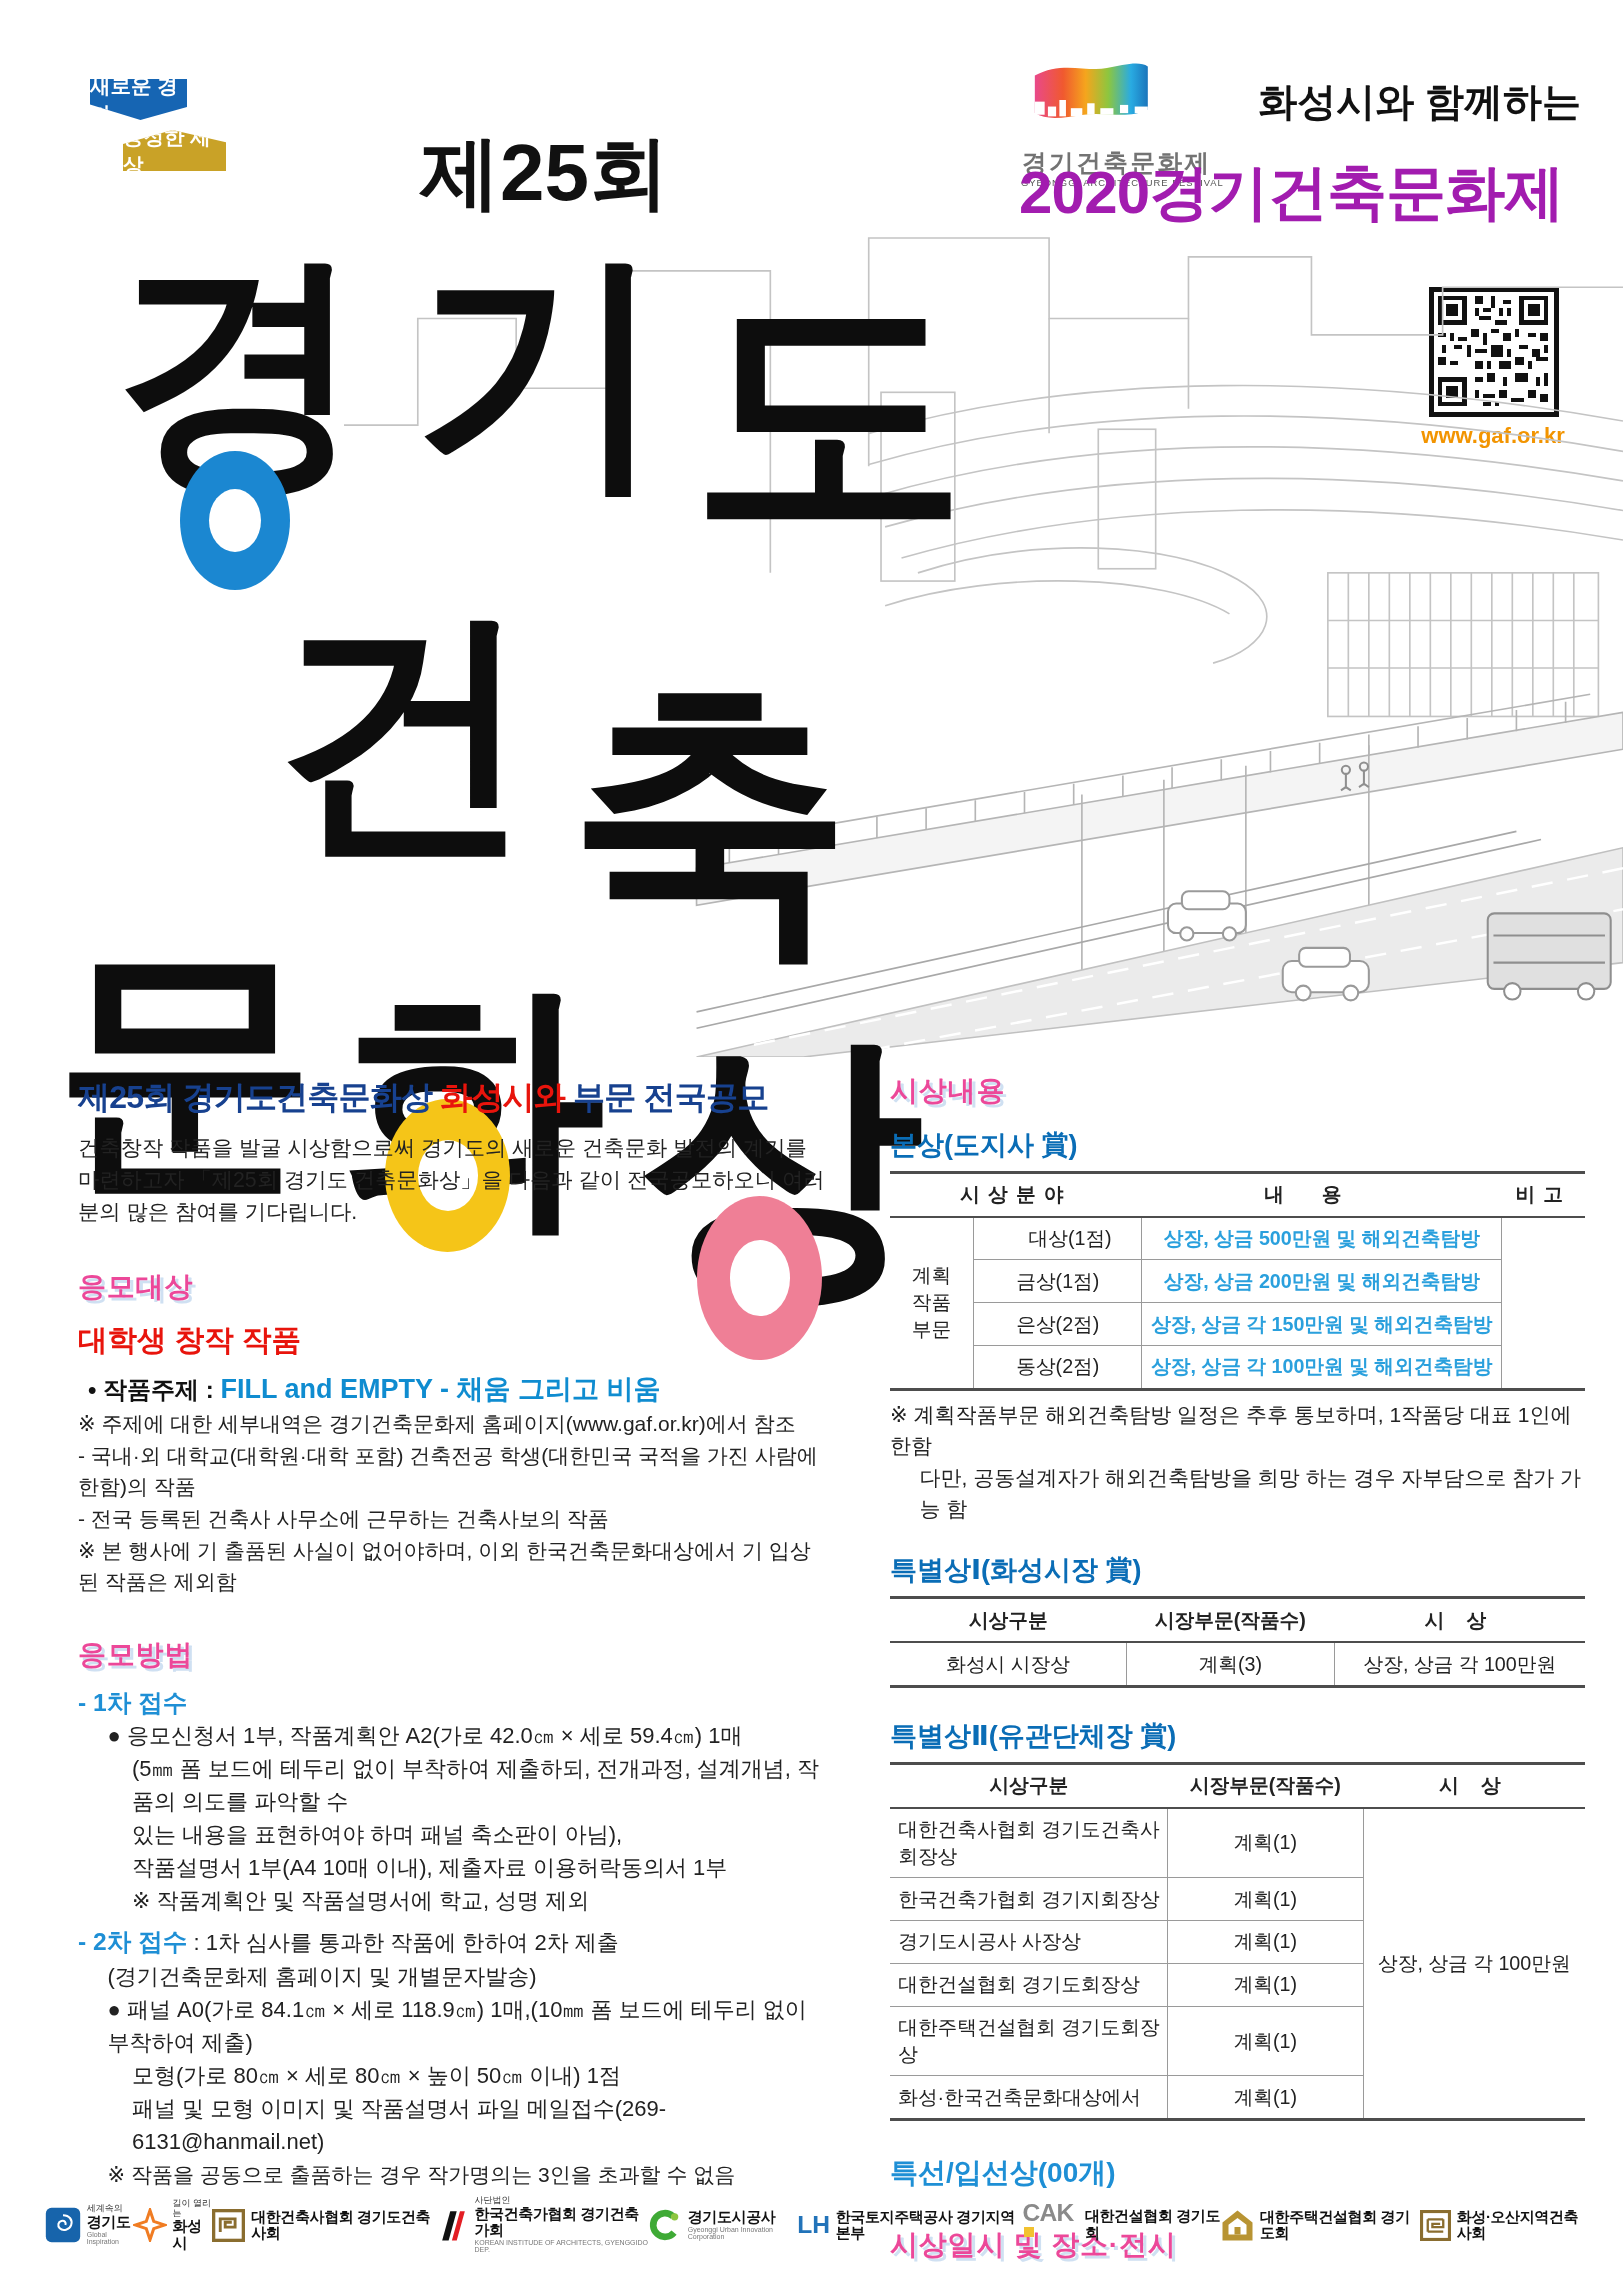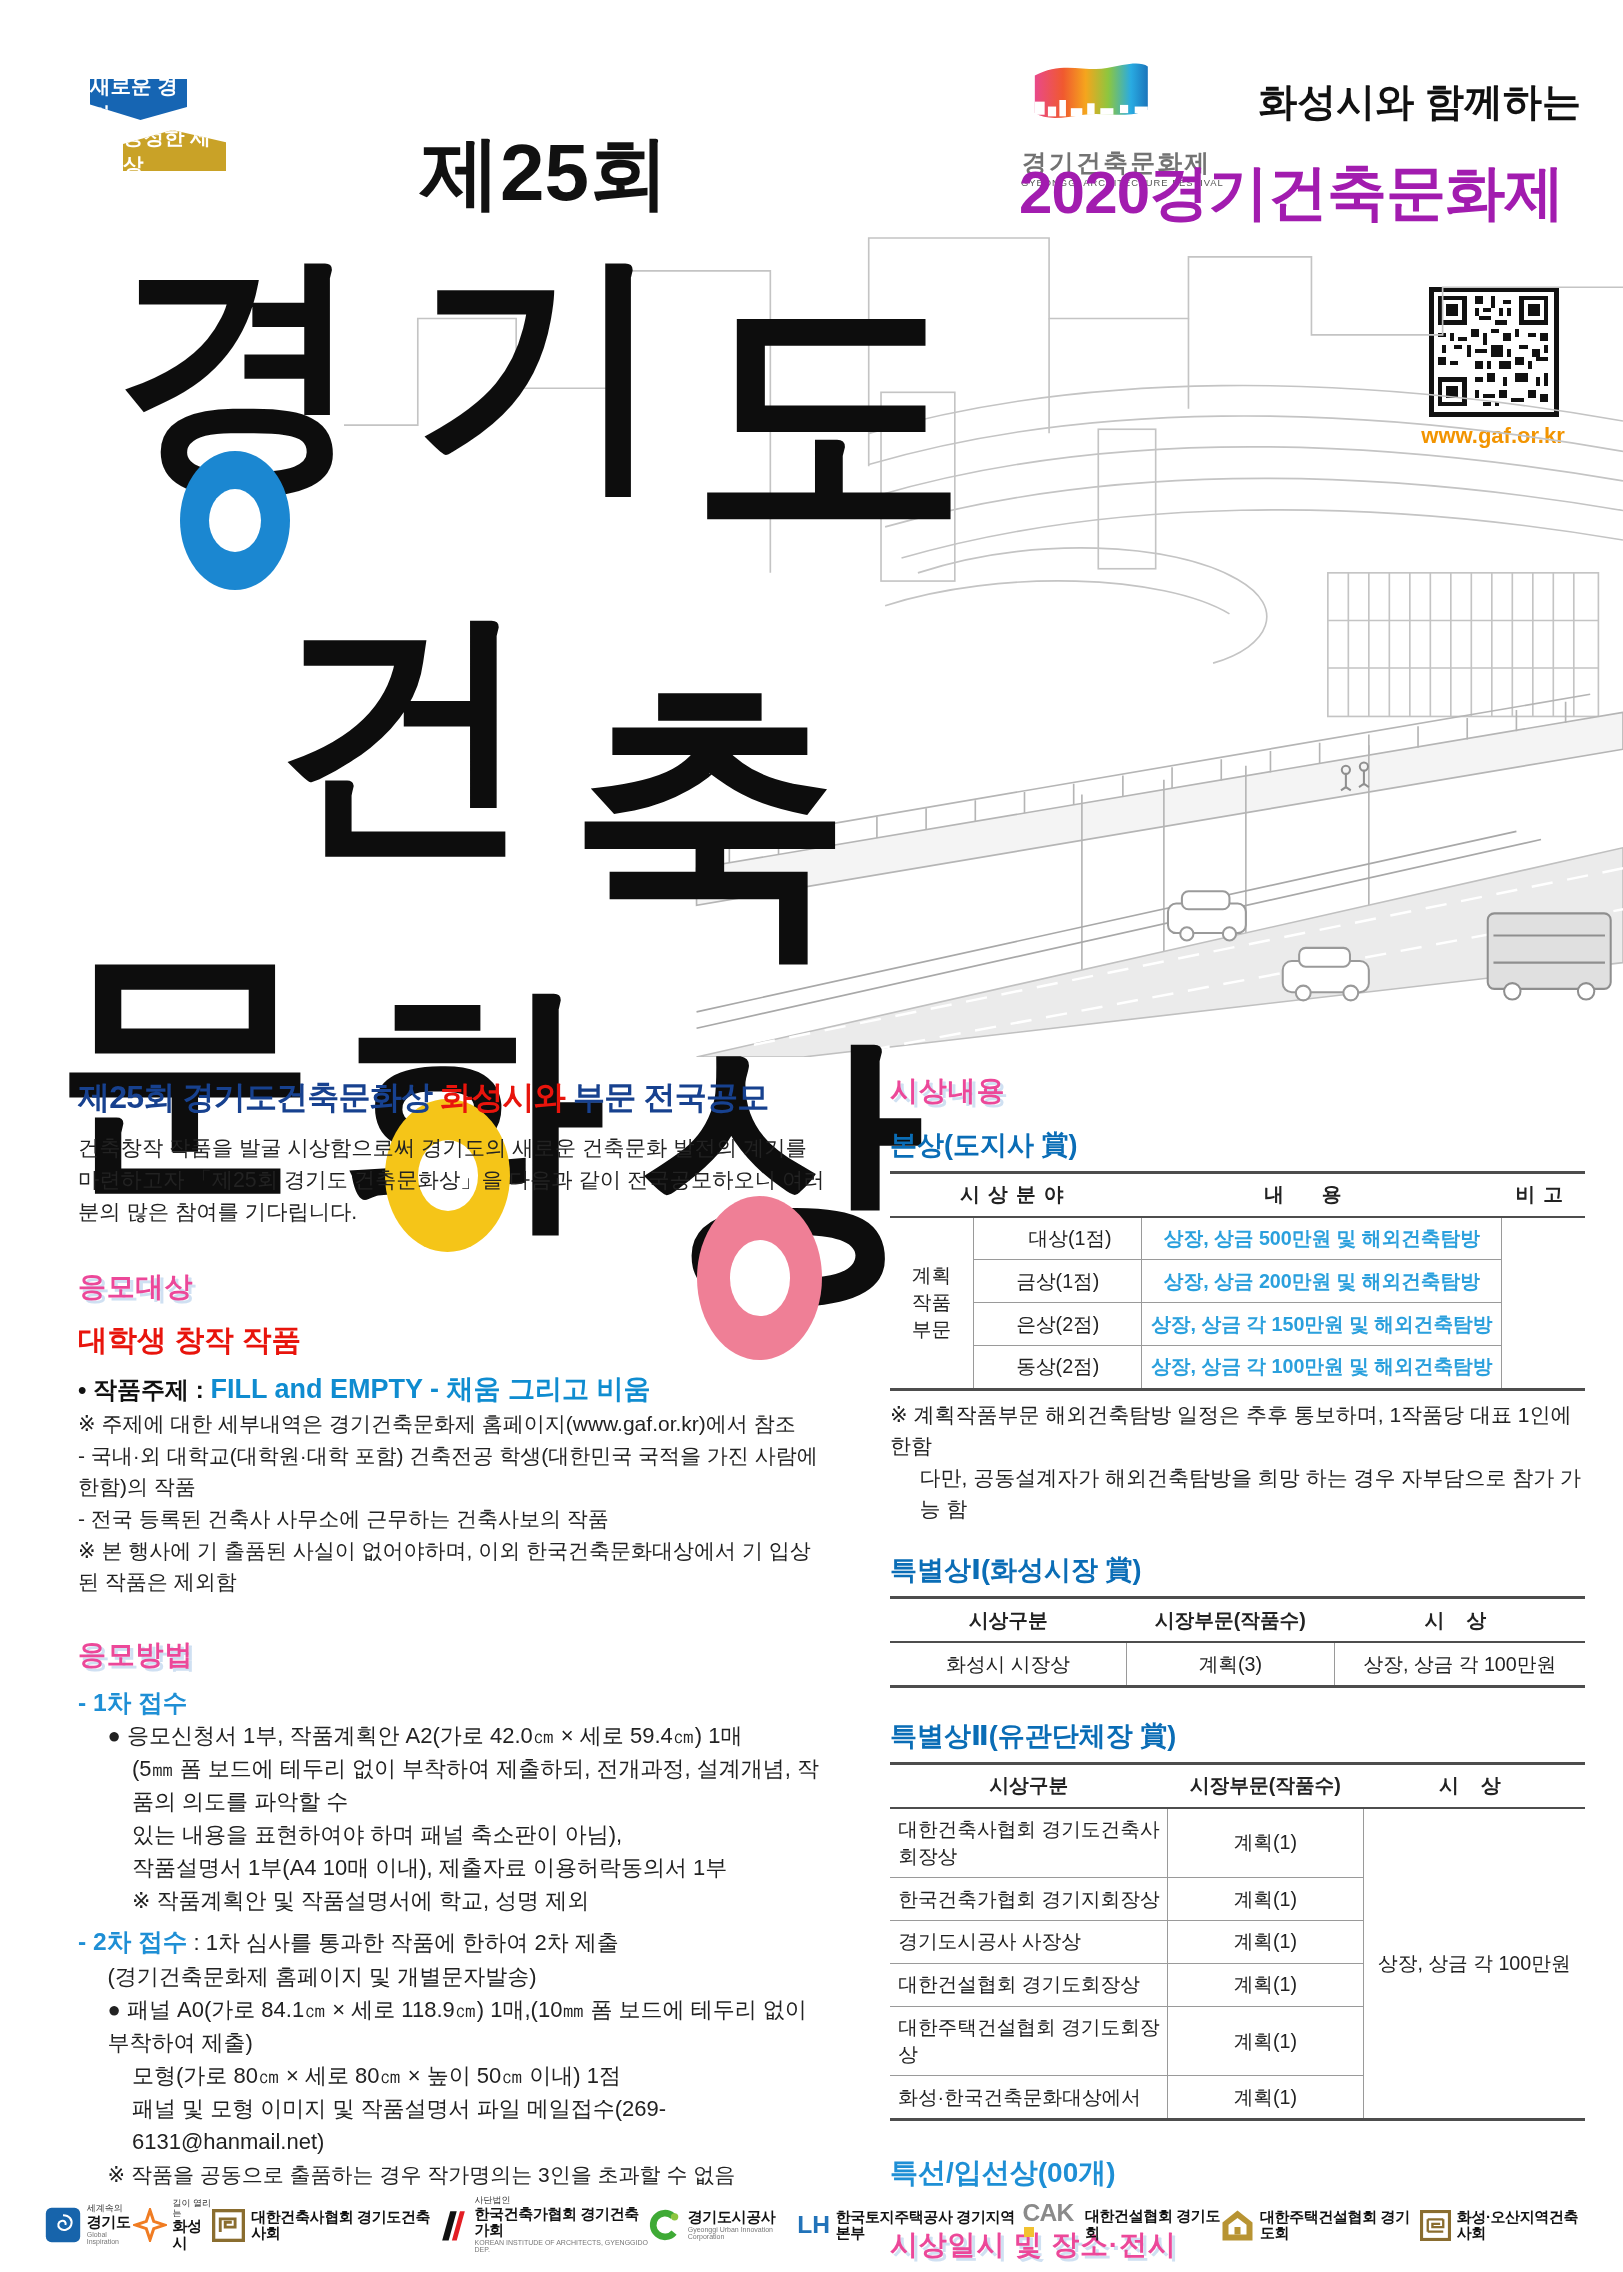--- a/index.html
+++ b/index.html
@@ -42,21 +42,21 @@
   .col{position:absolute;top:1076px;z-index:5;}
   .col-left{left:78px;width:753px;}
   .col-right{left:890px;width:695px;}
   .headline{font-size:32px;font-weight:900;color:#17418f;letter-spacing:-0.8px;}
   .headline .hl{color:#e8140c;}
   .intro{margin-top:13px;font-size:21.3px;line-height:1.5;color:#222;}
   .sec-h{font-size:28px;font-weight:700;color:#ec4899;letter-spacing:0.8px;
     text-shadow:3.3px 3.3px 0 #cfe0f2;line-height:1.05;}
   .mt-sec{margin-top:43px;}
   .sub-red{margin-top:19.7px;font-size:29.5px;font-weight:900;color:#e8140c;}
-  .theme-line{margin-top:9.8px;font-size:24px;font-weight:800;color:#111;}
+  .theme-line{margin-top:9.8px;font-size:24px;font-weight:800;color:#111;margin-left:10px;}
   .theme-line .theme{color:#0f8cd0;font-size:27px;}
   .note{font-size:21px;line-height:1.48;color:#222;margin-top:1px;}
   .blue-label{color:#1e8fd5;font-weight:900;font-size:24.6px;}
   .line28{font-size:22px;line-height:1.5;color:#222;}
   .ind1{padding-left:29.5px;}
   .ind2{padding-left:54px;}
   
   .sub-blue{font-size:27px;font-weight:900;color:#0a6db6;margin-top:21.3px;}
   .award-table{width:100%;border-collapse:collapse;margin-top:8.2px;font-size:19.7px;color:#222;
     border-top:3.3px solid #4d4d4d;border-bottom:3.3px solid #4d4d4d;}

